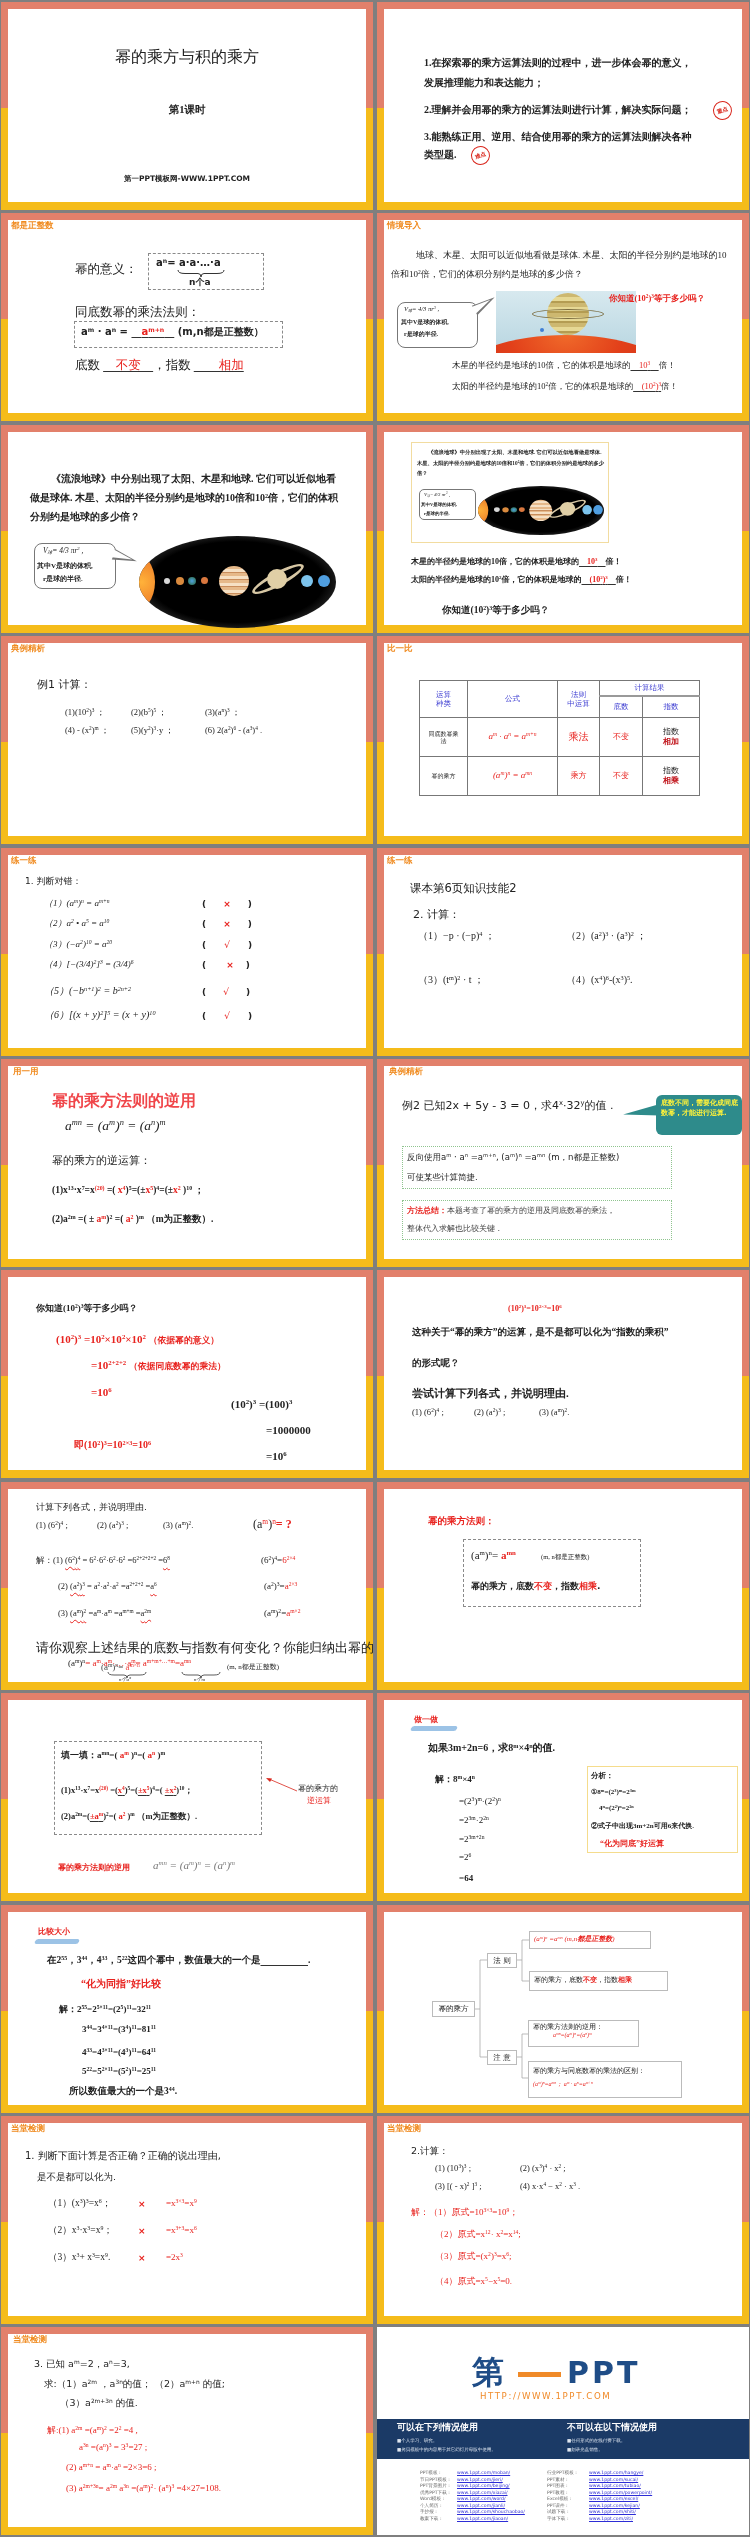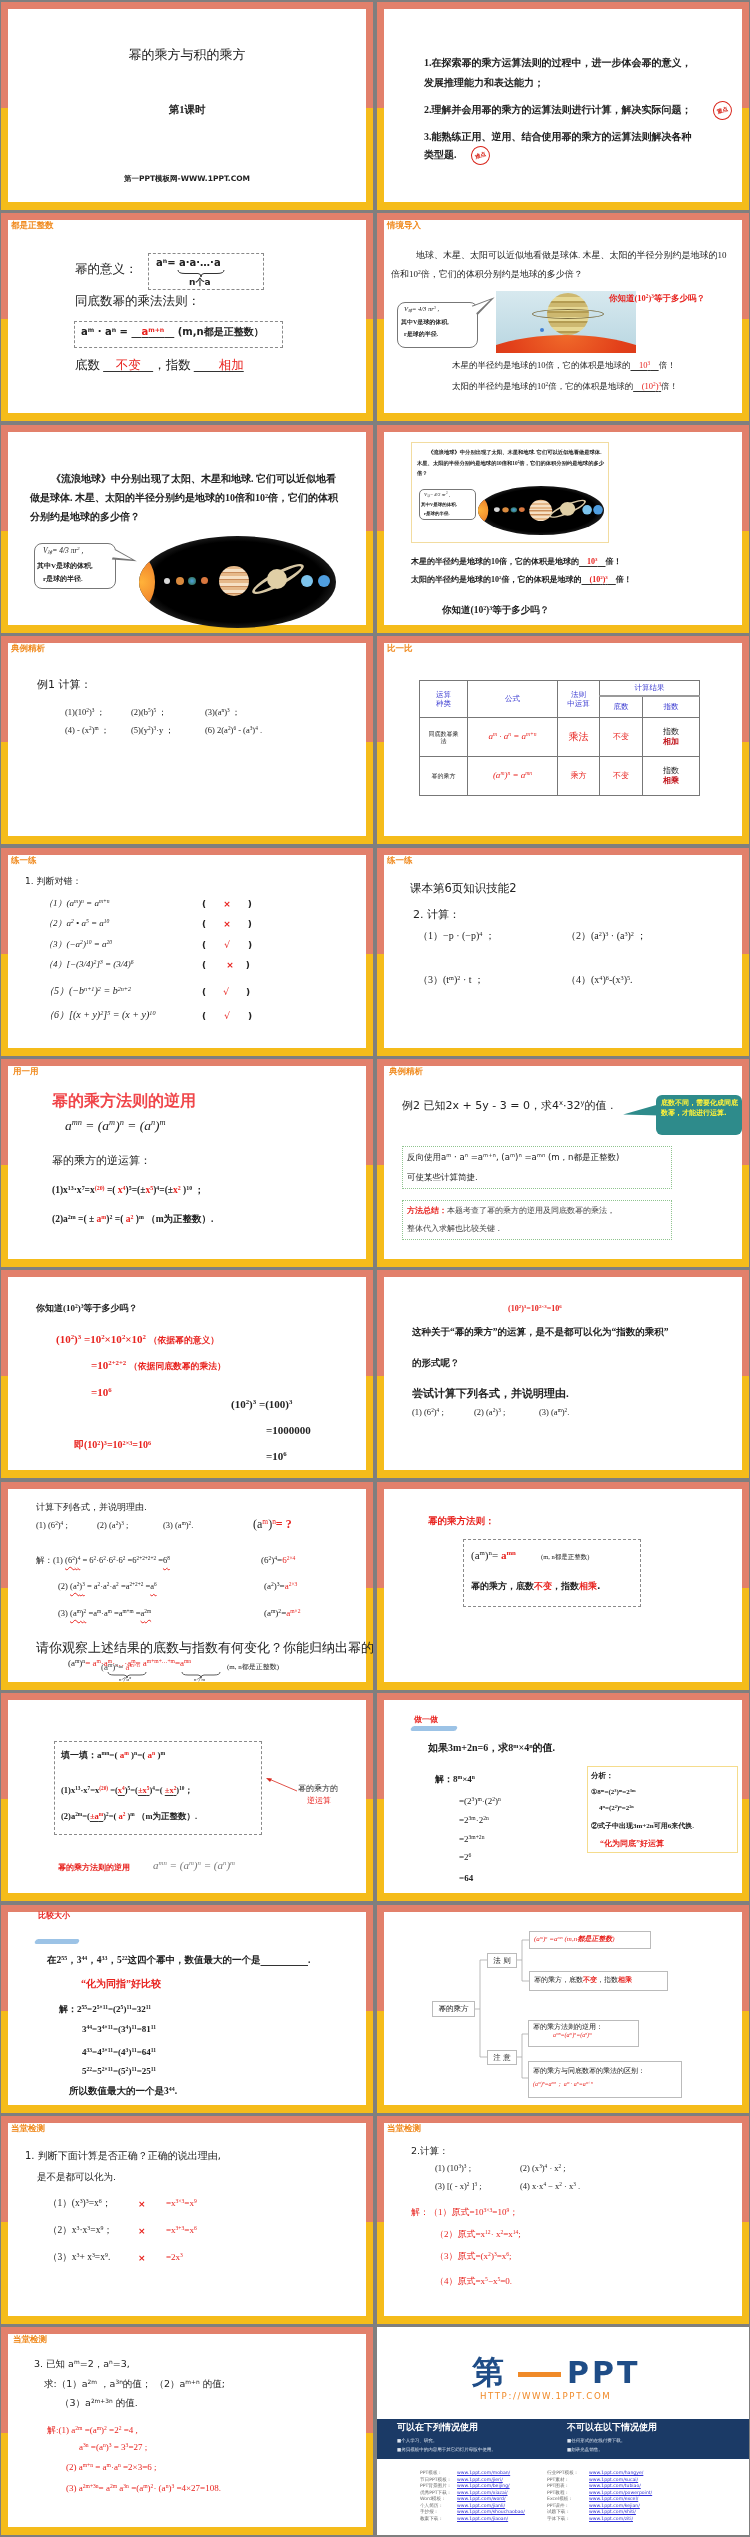--- a/index.html
+++ b/index.html
@@ -36,21 +36,21 @@
 table.cmp{position:absolute;border-collapse:collapse;border:1.5px solid #555;table-layout:fixed}
 table.cmp td{border:1px solid #777;text-align:center;vertical-align:middle;font-size:7.5px;line-height:1.25;white-space:pre-line;padding:0}
 .hd{color:#3b3bd1}
 .link{color:#2d2dd6;text-decoration:underline}
 </style>
 </head>
 <body>
 
 <section class="slide" style="left:1px;top:2px">
   <div class="bg"></div>
-  <div class="t sans" style="left:0;width:372px;text-align:center;top:45px;font-size:13px">幂的乘方与积的乘方</div>
+  <div class="t sans" style="left:0;width:372px;text-align:center;top:45px;font-size:16px">幂的乘方与积的乘方</div>
   <div class="t serif b" style="left:0;width:372px;text-align:center;top:101px;font-size:10.5px">第1课时</div>
   <div class="t sans b" style="left:0;width:372px;text-align:center;top:172px;font-size:7.5px">第一PPT模板网-WWW.1PPT.COM</div>
 </section>
 
 <section class="slide" style="left:377px;top:2px">
   <div class="bg"></div>
   <div class="t serif b" style="left:47px;top:55px;font-size:10px">1.在探索幂的乘方运算法则的过程中，进一步体会幂的意义，</div>
   <div class="t serif b" style="left:47px;top:75px;font-size:10px">发展推理能力和表达能力；</div>
   <div class="t serif b" style="left:47px;top:102px;font-size:10px">2.理解并会用幂的乘方的运算法则进行计算，解决实际问题；</div>
   <div class="t serif b" style="left:47px;top:129px;font-size:10px">3.能熟练正用、逆用、结合使用幂的乘方的运算法则解决各种</div>
@@ -62,21 +62,21 @@
 <section class="slide" style="left:1px;top:213px">
   <div class="bg"></div>
   <div class="lbl">都是正整数</div>
   <div class="t serif" style="left:74px;top:49px;font-size:12.5px">幂的意义：</div>
   <div class="dash" style="left:147px;top:40px;width:116px;height:37px"></div>
   <div class="t sans b" style="left:155px;top:44px;font-size:10px">a<sup>n</sup>= a·a·…·a</div>
   <svg style="position:absolute;left:176px;top:57px" width="48" height="7">
       <path d="M1 0 Q1 3.5 8 3.5 L21 3.5 Q24 3.5 24 7 Q24 3.5 27 3.5 L40 3.5 Q47 3.5 47 0" fill="none" stroke="#333" stroke-width="1"></path>
     </svg>
   <div class="t sans b" style="left:188px;top:64px;font-size:9px">n个a</div>
-  <div class="t serif" style="left:74px;top:81px;font-size:12.5px">同底数幂的乘法法则：</div>
+  <div class="t serif" style="left:74px;top:92px;font-size:12.5px">同底数幂的乘法法则：</div>
   <div class="dash" style="left:73px;top:108px;width:209px;height:27px"></div>
   <div class="t sans b" style="left:80px;top:113px;font-size:10px">a<sup>m</sup> · a<sup>n</sup> = <span class="m-u">　<span class="m-r">a<sup>m+n</sup></span>　</span>  (m,n都是正整数）</div>
   <div class="t serif" style="left:74px;top:145px;font-size:12.5px">底数 <span class="m-u"><span class="m-r">　不变　</span></span>，指数 <span class="m-u"><span class="m-r">　　相加</span></span></div>
 </section>
 
 <section class="slide" style="left:377px;top:213px">
   <div class="bg"></div>
   <div class="lbl">情境导入</div>
   <div class="t serif wrap" style="left:14px;top:33px;width:342px;font-size:9px;line-height:19px;text-indent:25px">地球、木星、太阳可以近似地看做是球体. 木星、太阳的半径分别约是地球的10倍和10<sup>2</sup>倍，它们的体积分别约是地球的多少倍？</div>
   <div style="position:absolute;left:119px;top:78px;width:140px;height:62px;overflow:hidden;background:linear-gradient(#d7e9ef,#b8d6e1)">
@@ -370,21 +370,21 @@
   <div class="t serif b" style="left:214px;top:78px;font-size:7.5px">分析：</div>
   <div class="t serif b" style="left:214px;top:95px;font-size:7px">①8<sup>m</sup>=(2<sup>3</sup>)<sup>m</sup>=2<sup>3m</sup></div>
   <div class="t serif b" style="left:222px;top:111px;font-size:7px">4<sup>n</sup>=(2<sup>2</sup>)<sup>n</sup>=2<sup>2n</sup></div>
   <div class="t serif b" style="left:214px;top:129px;font-size:7px">②式子中出现3m+2n可用6来代换.</div>
   <div class="t serif b red" style="left:223px;top:146px;font-size:8px">“化为同底”好运算</div>
 </section>
 
 <section class="slide" style="left:1px;top:1905px">
   <div class="bg"></div>
   <div style="position:absolute;left:34px;top:34px;width:44px;height:5px;background:#9cc3e6;border-radius:3px;transform:skewX(-20deg)"></div>
-  <div class="t sans b red" style="left:37px;top:6px;font-size:8px">比较大小</div>
+  <div class="t sans b red" style="left:37px;top:22px;font-size:8px">比较大小</div>
   <div class="t serif b" style="left:46px;top:50px;font-size:9.5px">在2<sup>55</sup>，3<sup>44</sup>，4<sup>33</sup>，5<sup>22</sup>这四个幂中，数值最大的一个是<span class="m-u">　　　　　</span>.</div>
   <div class="t serif b red" style="left:80px;top:73px;font-size:10px">“化为同指”好比较</div>
   <div class="t serif b" style="left:58px;top:99px;font-size:9px">解：2<sup>55</sup>=2<sup>5×11</sup>=(2<sup>5</sup>)<sup>11</sup>=32<sup>11</sup></div>
   <div class="t serif b" style="left:81px;top:119px;font-size:9px">3<sup>44</sup>=3<sup>4×11</sup>=(3<sup>4</sup>)<sup>11</sup>=81<sup>11</sup></div>
   <div class="t serif b" style="left:81px;top:142px;font-size:9px">4<sup>33</sup>=4<sup>3×11</sup>=(4<sup>3</sup>)<sup>11</sup>=64<sup>11</sup></div>
   <div class="t serif b" style="left:81px;top:161px;font-size:9px">5<sup>22</sup>=5<sup>2×11</sup>=(5<sup>2</sup>)<sup>11</sup>=25<sup>11</sup></div>
   <div class="t serif b" style="left:68px;top:181px;font-size:9.5px">所以数值最大的一个是3<sup>44</sup>.</div>
 </section>
 
 <section class="slide" style="left:377px;top:1905px">

